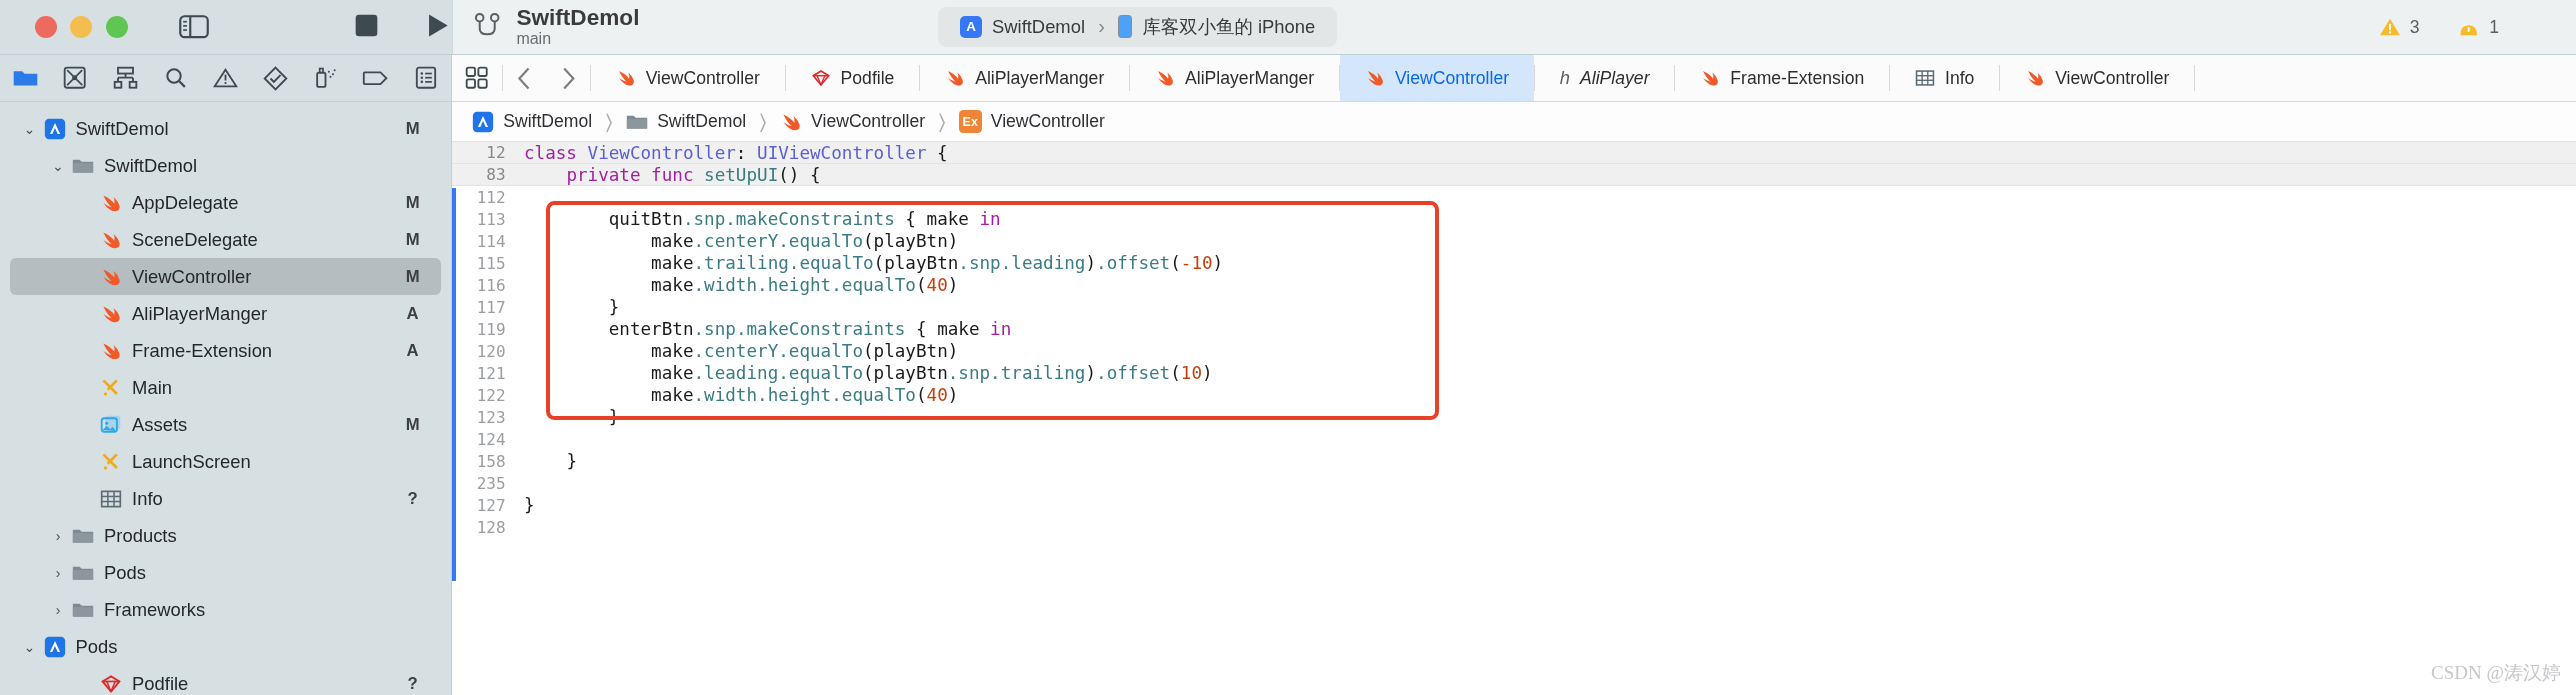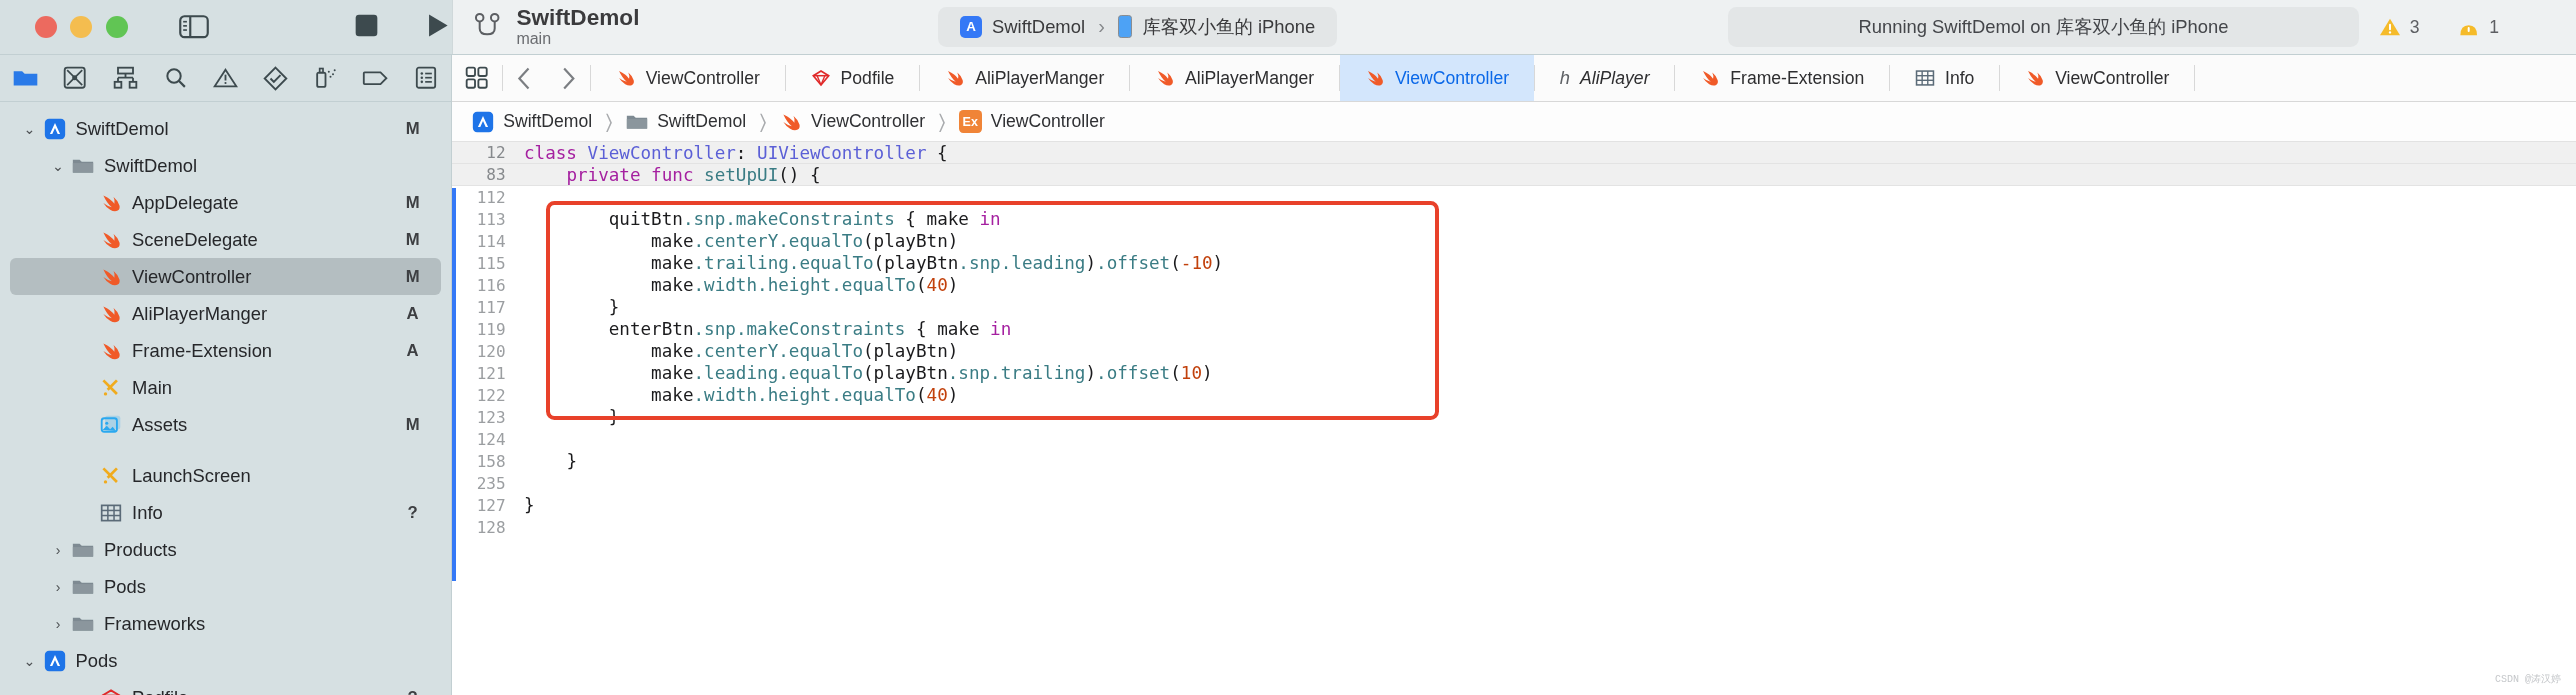--- a/index.html
+++ b/index.html
@@ -159,21 +159,21 @@
   .num  { color: #c2410c; }
   .txt  { color: #1b1b1d; }
 
   .redbox {
     position: absolute; border: 4.2px solid #e8412a; border-radius: 8.4px;
     pointer-events: none;
   }
 
   .watermark {
     position: absolute; right: 15px; bottom: 10px;
-    font-size: 10px; color: #c5c7ca; font-family: Liberation Mono, monospace;
+    font-size: 19px; color: #c5c7ca; font-family: Liberation Serif, serif;
   }
 </style>
 </head>
 <body>
 
 <div class="app">
 
   <div class="titlebar">
 
     <div class="traffic">
@@ -219,23 +219,20 @@
       </div>
 
       <div class="scheme-pill">
         <span class="app-badge">A</span>
         <span>SwiftDemol</span>
         <span class="pill-sep">›</span>
         <span class="device-glyph"></span>
         <span>库客双小鱼的 iPhone</span>
       </div>
 
-      <div class="status-pill">
-        <span>Running SwiftDemol on 库客双小鱼的 iPhone</span>
-      </div>
 
       <div class="issue-badges">
         <div class="badge">
           <svg width="22" height="20" viewBox="0 0 26 24">
             <polygon points="13,2 25,22 1,22" fill="#f5bb2a"></polygon>
             <rect x="11.8" y="8" width="2.4" height="8" rx="1.2" fill="#fff"></rect>
             <circle cx="13" cy="18.5" r="1.4" fill="#fff"></circle>
           </svg>
           <span>3</span>
         </div>
@@ -540,21 +537,21 @@
                 <rect x="2" y="5" width="18" height="16" rx="3" fill="none" stroke="#2aa8ef" stroke-width="2.2"></rect>
                 <rect x="6" y="2" width="18" height="16" rx="3" fill="#2aa8ef" opacity="0.25"></rect>
                 <circle cx="8" cy="11" r="1.8" fill="#2aa8ef"></circle>
                 <path d="M3 19 l5 -5 l4 4 l3 -3 l4 5 z" fill="#2aa8ef"></path>
               </svg>
             </span>
           </span>
           <span class="nav-label">Assets</span>
           <span class="nav-status">M</span>
         </div>
-        <div class="nav-row" style="padding-left: 65px; margin-top: 14px;">
+        <div class="nav-row" style="padding-left: 65px;">
           <span class="twisty"></span>
           <span class="nav-icon">
             <span style="display: inline-flex; align-items: center;">
               <svg width="22" height="22" viewBox="0 0 26 26">
                 <line x1="4" y1="4" x2="20" y2="20" stroke="#f0ab1d" stroke-width="3.2"></line>
                 <line x1="20" y1="4" x2="9" y2="15" stroke="#f0ab1d" stroke-width="3.2"></line>
                 <circle cx="6.5" cy="20" r="2" fill="#f0ab1d"></circle>
               </svg>
             </span>
           </span>

